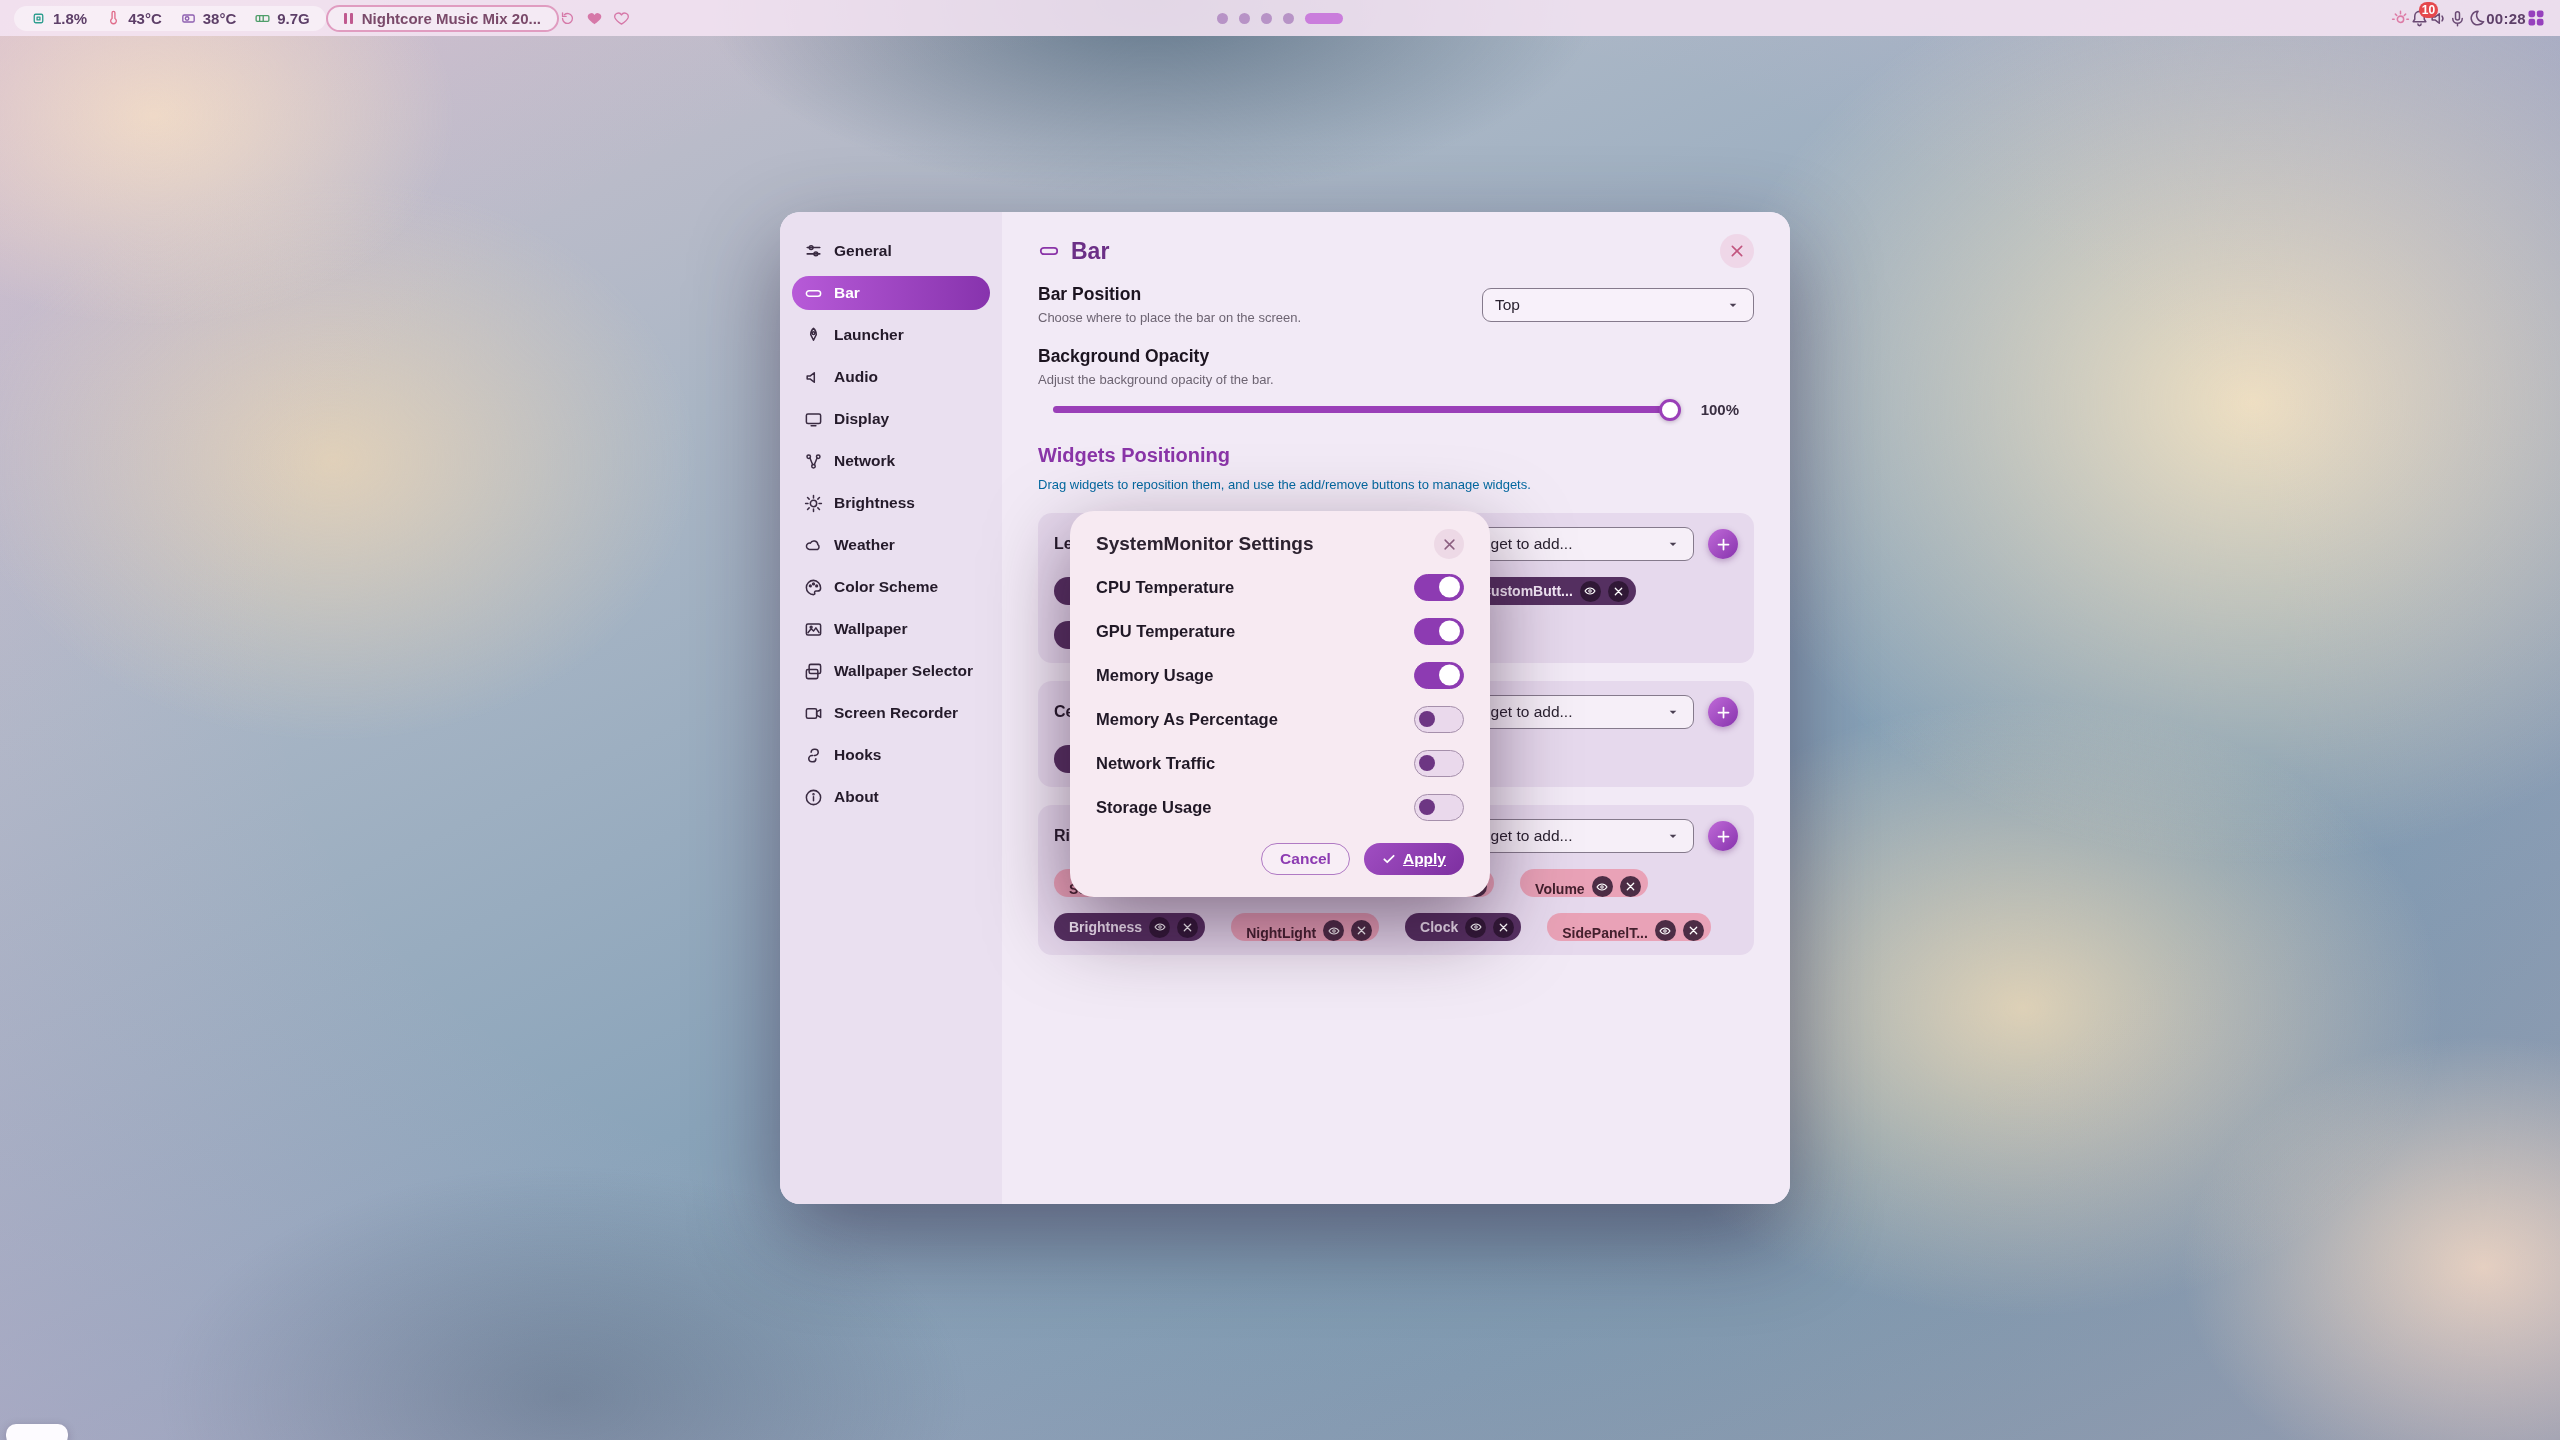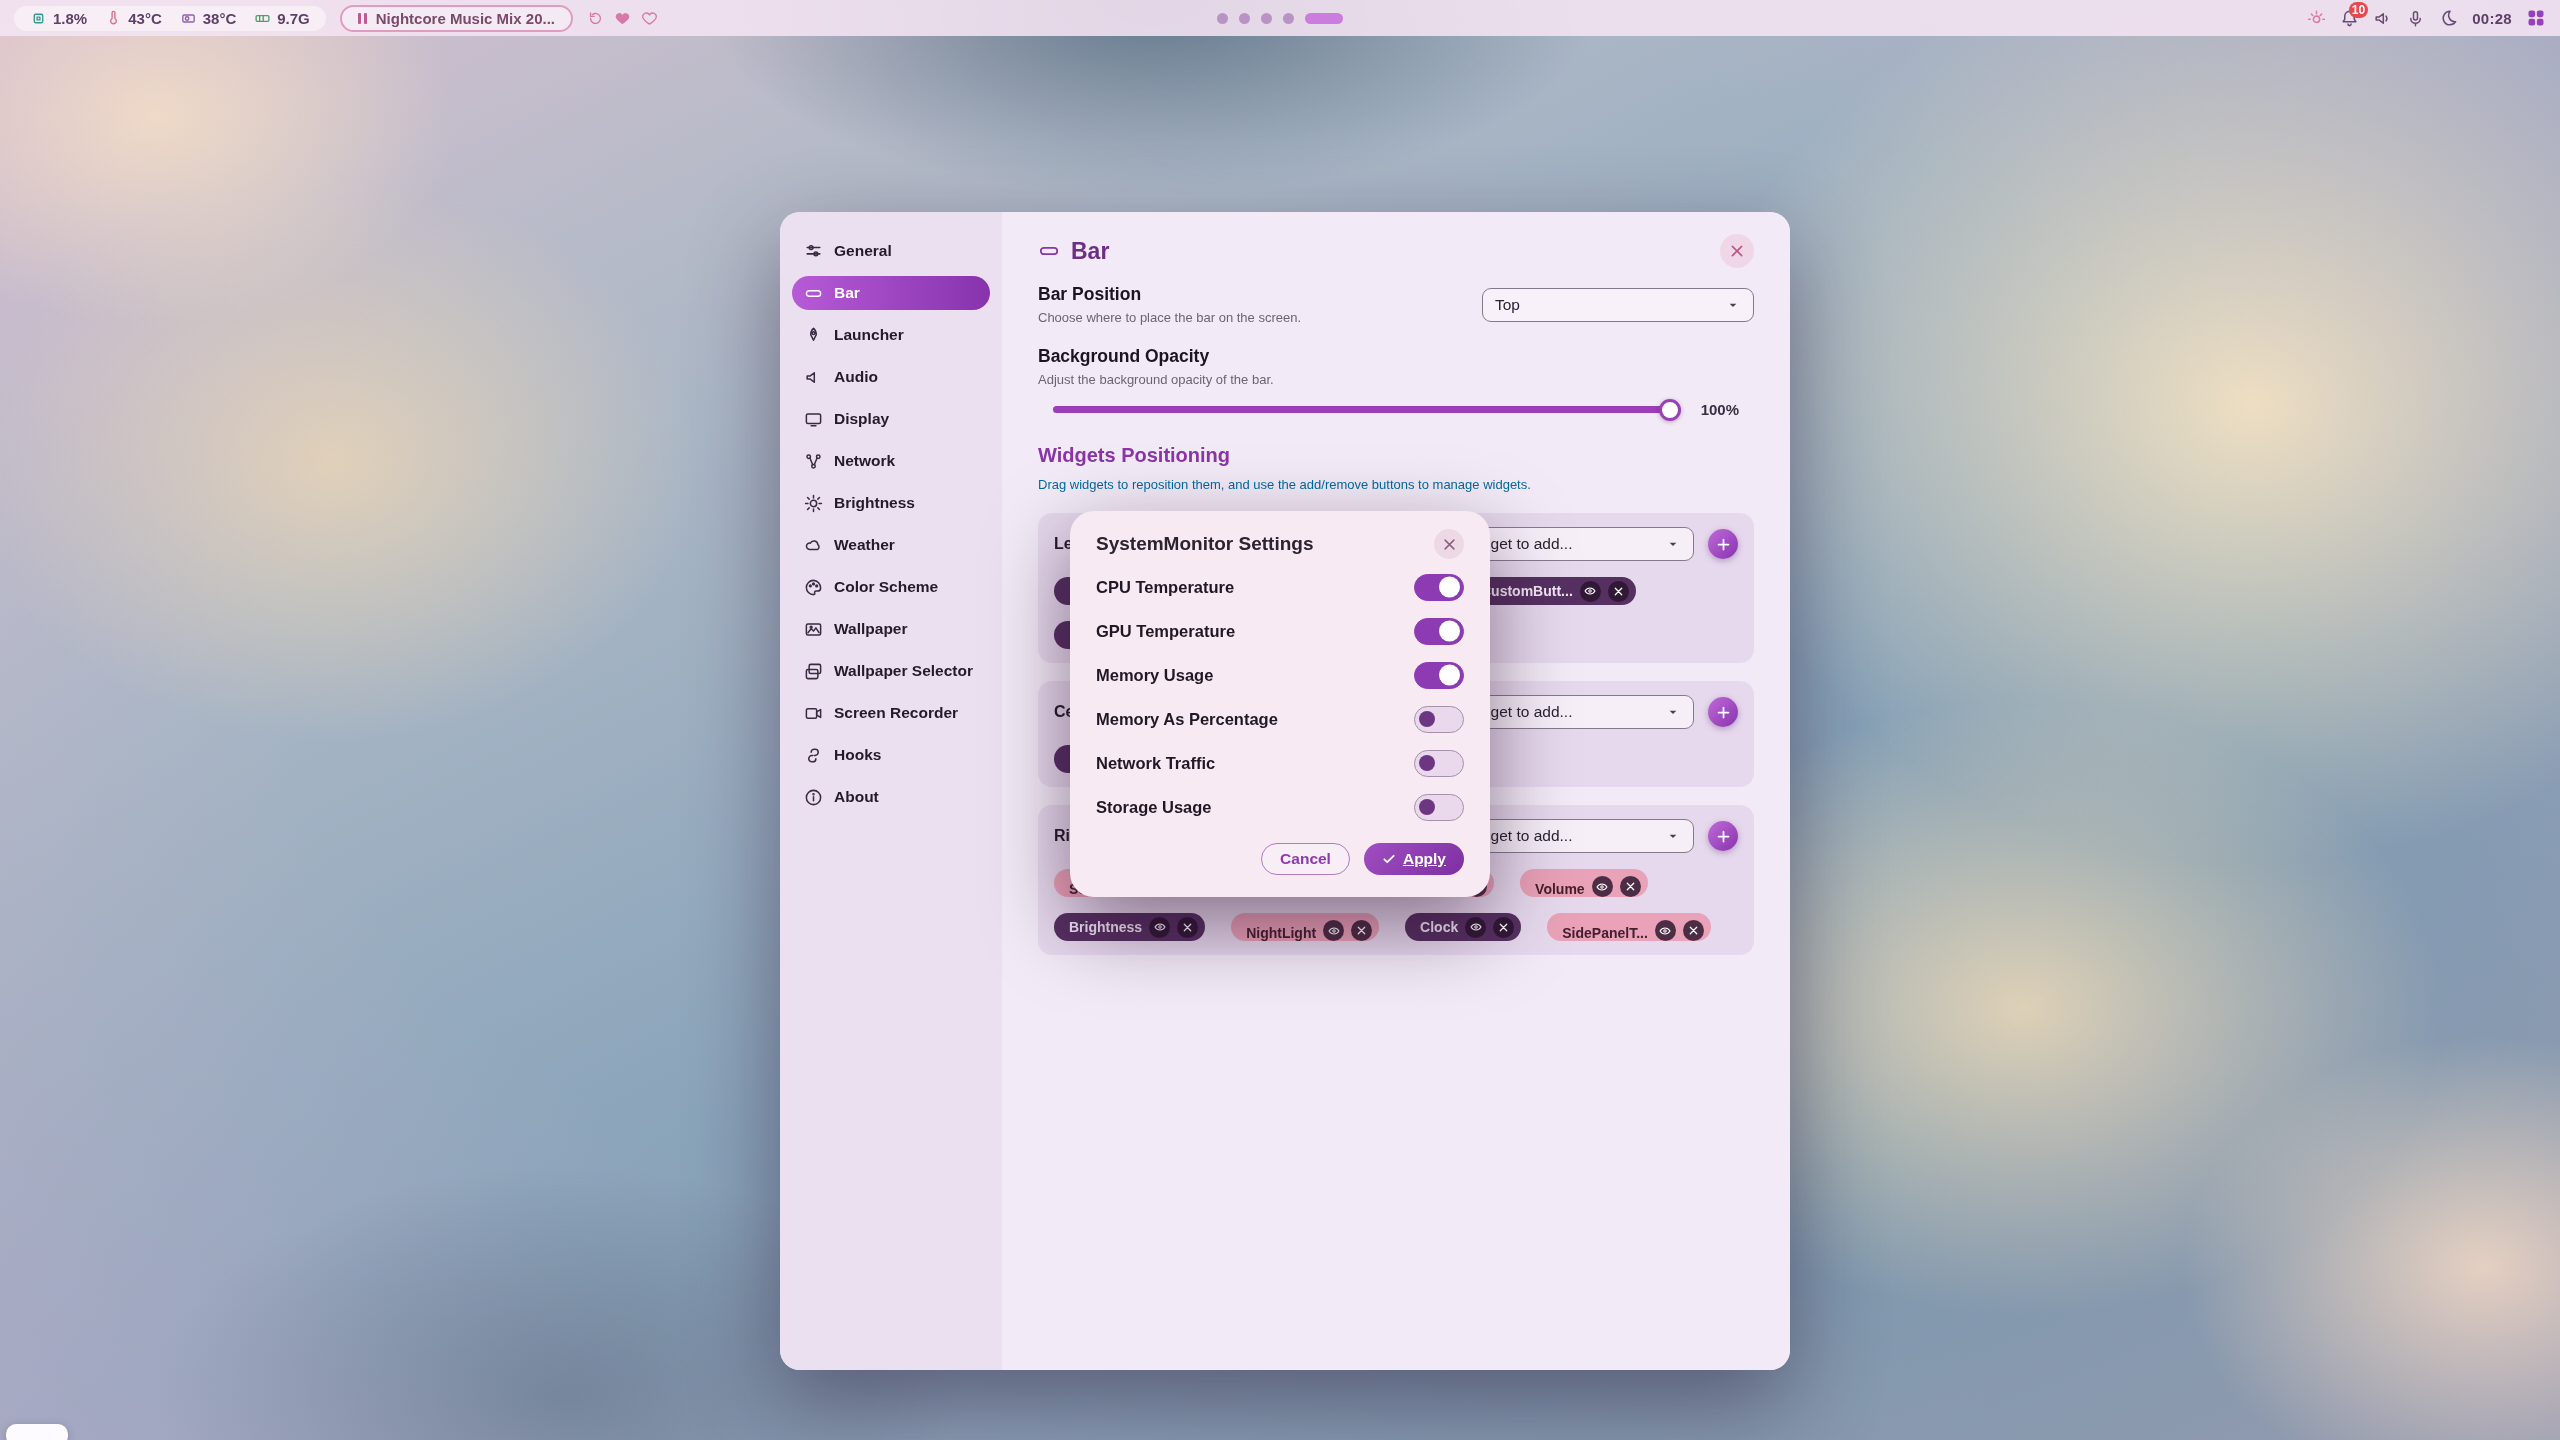--- a/index.html
+++ b/index.html
@@ -24,21 +24,21 @@
   .dock-sliver { position:absolute; left:6px; bottom:-6px; width:62px; height:22px;
     background:#fdfbff; border-radius:10px; z-index:2; box-shadow:0 2px 8px rgba(60,30,70,.25); }
 
   
   .topbar {
     position:absolute; top:0; left:0; right:0; height:36px; z-index:5;
     background:rgba(244,228,242,.88);
     display:flex; align-items:center; justify-content:space-between; padding:0 14px;
     color:#6a4a74; font-size:15px;
   }
-  .tb-left, .tb-right { display:flex; align-items:center; gap:14px; }
+  .tb-left, .tb-right { display:flex; align-items:center; }
   .stats-pill { display:flex; align-items:center; gap:18px; background:rgba(255,255,255,.45);
     border-radius:18px; padding:4px 16px; font-weight:700; color:#5d3f68; }
   .stat { display:flex; align-items:center; gap:6px; }
   .media-chip { display:flex; align-items:center; gap:9px; border:2px solid #e09cc0;
     background:rgba(255,255,255,.35); border-radius:18px; padding:3px 16px; color:#7a4a6a; font-weight:600; }
   .pause-bars { display:flex; gap:3px; }
   .pause-bars i { display:block; width:3px; height:11px; background:#c0598f; border-radius:1px; }
   .tb-mini { display:flex; align-items:center; gap:10px; color:#d678a8; }
 
   .workspaces { position:absolute; left:50%; top:0; height:36px; transform:translateX(-50%);
@@ -50,21 +50,21 @@
   .badge { position:absolute; top:-7px; right:-9px; min-width:17px; height:16px; padding:0 3px;
     background:#e5484d; color:#fff; font-size:12px; font-weight:700; border-radius:9px;
     display:flex; align-items:center; justify-content:center; }
   .clock { font-weight:700; color:#5d3f68; letter-spacing:.3px; }
 
   .ic { display:block; }
   svg.stroke { fill:none; stroke:currentColor; stroke-width:1.9; stroke-linecap:round; stroke-linejoin:round; }
 
   
   .window {
-    position:absolute; left:780px; top:212px; width:1010px; height:1158px; z-index:10;
+    position:absolute; left:780px; top:212px; width:1010px; height:992px; z-index:10;
     border-radius:20px; overflow:hidden; display:flex;
     background:#f1e9f5; box-shadow:0 34px 90px rgba(38,18,48,.45);
   }
   .sidebar { width:222px; background:#eae0f0; padding:22px 12px; display:flex; flex-direction:column; gap:8px; }
   .side-item { height:34px; border-radius:17px; display:flex; align-items:center; gap:11px;
     padding:0 12px; font-size:15.5px; font-weight:600; color:#241a2a; cursor:default; }
   .side-item svg { color:#3a2b42; flex:none; }
   .side-item.active { background:linear-gradient(90deg,#b75ad8,#8733ad); color:#fff; }
   .side-item.active svg { color:#fff; }
 

